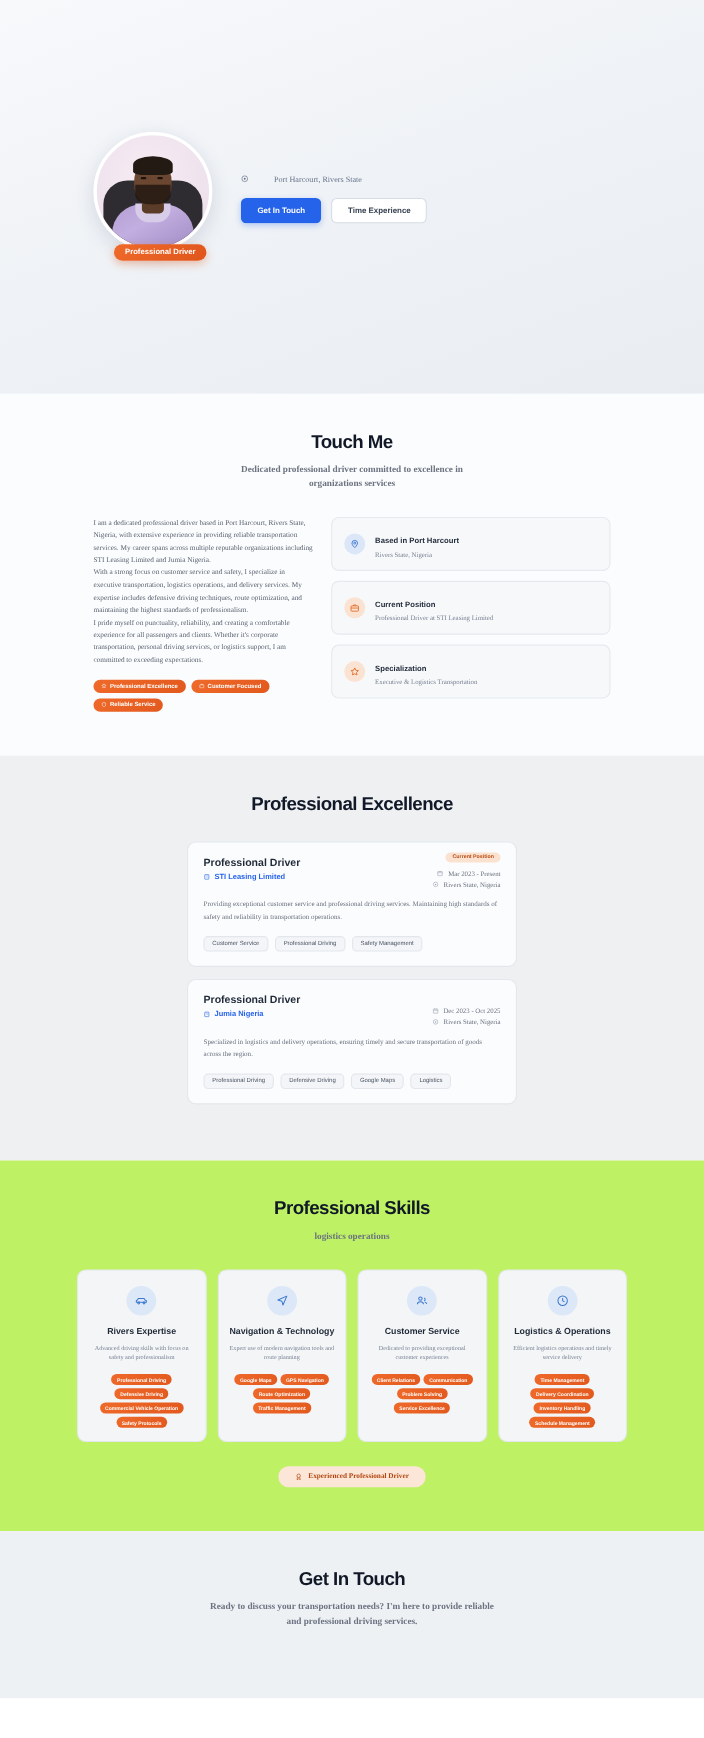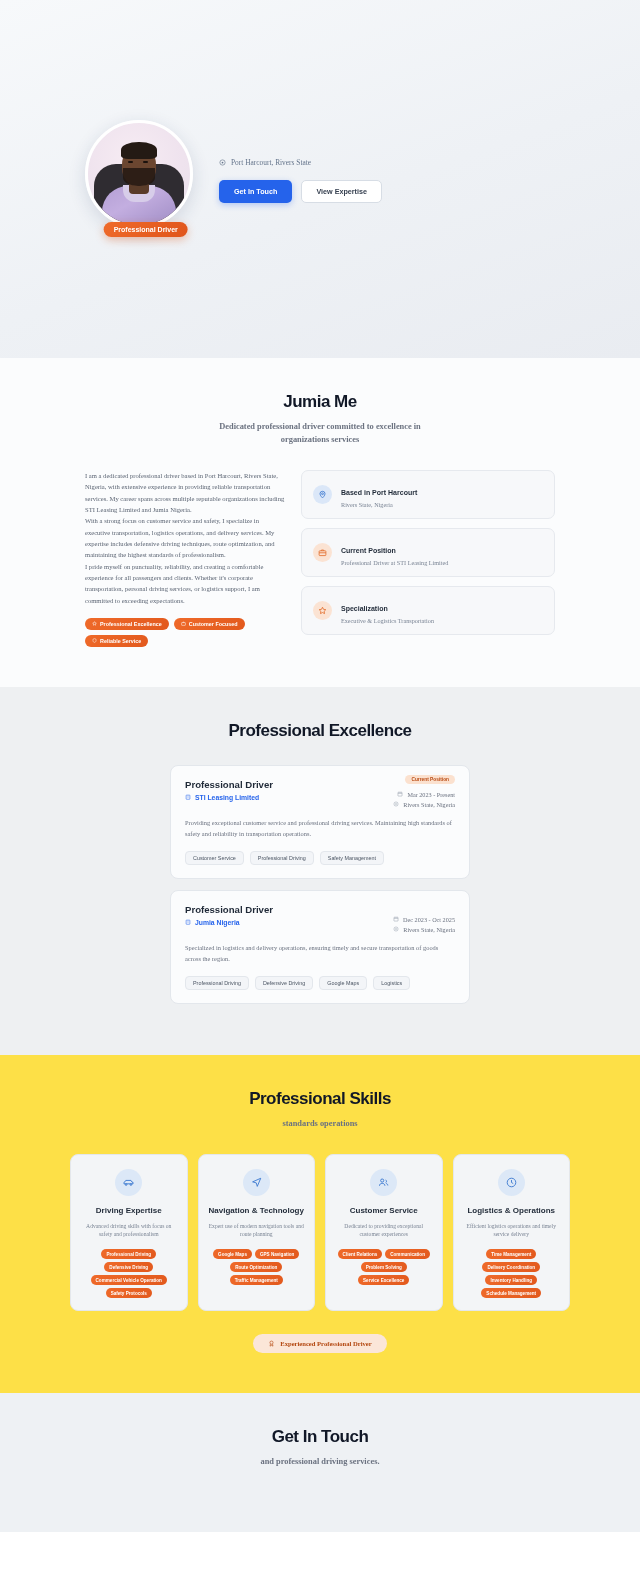--- a/index.html
+++ b/index.html
@@ -49,37 +49,37 @@
     position: absolute; left: 50%; bottom: -9px; transform: translateX(-42%);
     background: linear-gradient(135deg,#ef6a2a,#e0551b);
     color: #fff; font-size: 7px; font-weight: 700;
     padding: 4px 10px; border-radius: 11px; white-space: nowrap;
     box-shadow: 0 3px 8px rgba(220,90,30,.35);
   }
   .hero-text { flex: 1 1 auto; padding-top: 4px; }
   .hero-name { font-size: 26px; font-weight: 700; letter-spacing: -.6px; color: #111827; line-height: 1.1; }
   .hero-name .last { color: #2563eb; }
   .hero-desc { margin-top: 11px; font-size: 8.6px; line-height: 1.65; color: #64748b; font-family: "Liberation Serif", serif; max-width: 250px; }
-  .hero-loc { margin-top: 8px; display: flex; align-items: center; gap: 5px; font-size: 7.4px; color: #64748b; font-family:"Liberation Serif", serif;}
+  .hero-loc { margin-top: 8px; display: flex; align-items: center; gap: 23px; font-size: 7.4px; color: #64748b; font-family:"Liberation Serif", serif;}
   .hero-btns { margin-top: 13px; display: flex; gap: 9px; }
   .btn { font-size: 7.2px; padding: 6px 14px; border-radius: 5px; border: 1px solid transparent; cursor: pointer; font-weight: 600; font-family:"Liberation Sans",sans-serif;}
   .btn-primary { background: #2563eb; color: #fff; box-shadow: 0 2px 6px rgba(37,99,235,.3); }
   .btn-ghost { background: #fff; color: #374151; border-color: #d7dde5; }
 
   
   .section { padding: 34px 0 40px; display: flex; justify-content: center; }
   .container { width: 470px; }
   .sec-head { text-align: center; margin-bottom: 24px; }
   .sec-title { font-size: 17px; font-weight: 700; letter-spacing: -.5px; color: #111827; }
   .sec-sub { margin-top: 8px; font-size: 8.4px; color: #6b7280; line-height: 1.55; font-family:"Liberation Serif", serif;font-weight:bold;}
   .sec-sub span { display: block; }
 
   .bg-white { background: #fbfcfd; }
   .bg-grey  { background: #eef0f2; }
-  .bg-blueish{ background: #fde047; }
+  .bg-blueish{ background: #bef264; }
   .bg-contact { background: #eef1f4; }
 
   
   .about-grid { display: flex; gap: 16px; }
   .about-left { width: 200px; }
   .about-p { font-size: 6.6px; line-height: 1.72; color: #5b6473; font-family:"Liberation Serif", serif; }
   .about-tags { margin-top: 12px; display: flex; flex-wrap: wrap; gap: 5px; }
   .tag-orange {
     background: linear-gradient(135deg,#ef6a2a,#e2591d); color: #fff;
     font-size: 5.4px; font-weight: 700; padding: 3px 7px; border-radius: 9px;
@@ -147,30 +147,30 @@
           <span>
             <svg width="7" height="7" viewBox="0 0 16 16" fill="none" stroke="#64748b" stroke-width="1.4">
               <circle cx="8" cy="8" r="6"></circle>
                 <circle cx="8" cy="8" r="2" fill="#64748b" stroke="none"></circle>
             </svg>
           </span>
           <span>Port Harcourt, Rivers State</span>
         </div>
         <div class="hero-btns">
           <button class="btn btn-primary">Get In Touch</button>
-          <button class="btn btn-ghost">View Expertise</button>
+          <button class="btn btn-ghost">Time Experience</button>
         </div>
       </div>
     </div>
   </section>
 
   <section class="section bg-white">
     <div class="container">
       <div class="sec-head">
-        <h2 class="sec-title">Jumia Me</h2>
+        <h2 class="sec-title">Touch Me</h2>
         <p class="sec-sub">
           <span>Dedicated professional driver committed to excellence in</span>
           <span>organizations services</span>
         </p>
       </div>
       <div class="about-grid">
         <div class="about-left">
           <p class="about-p">I am a dedicated professional driver based in Port Harcourt, Rivers State, Nigeria, with extensive experience in providing reliable transportation services. My career spans across multiple reputable organizations including STI Leasing Limited and Jumia Nigeria.</p>
           <p class="about-p">With a strong focus on customer service and safety, I specialize in executive transportation, logistics operations, and delivery services. My expertise includes defensive driving techniques, route optimization, and maintaining the highest standards of professionalism.</p>
           <p class="about-p">I pride myself on punctuality, reliability, and creating a comfortable experience for all passengers and clients. Whether it's corporate transportation, personal driving services, or logistics support, I am committed to exceeding expectations.</p>
@@ -337,34 +337,34 @@
         </div>
       </div>
     </div>
   </section>
 
   <section class="section bg-blueish">
     <div class="container" style="width:500px">
       <div class="sec-head">
         <h2 class="sec-title">Professional Skills</h2>
         <p class="sec-sub">
-          <span>standards operations</span>
+          <span>logistics operations</span>
         </p>
       </div>
       <div class="skills-grid">
 
         <div class="skill-card">
           <div class="skill-icon">
             <svg width="13" height="13" viewBox="0 0 20 20" fill="none" stroke="#3b78cf" stroke-width="1.4">
                 <path d="M3 12h14v-2.2l-1.6-.4-1.6-2.6H5.8L4 9.4 3 9.8z"></path>
                 <circle cx="6.3" cy="13.2" r="1.3"></circle>
                 <circle cx="13.7" cy="13.2" r="1.3"></circle>
               </svg>
           </div>
-          <div class="skill-title">Driving Expertise</div>
+          <div class="skill-title">Rivers Expertise</div>
           <div class="skill-desc">Advanced driving skills with focus on safety and professionalism</div>
           <div class="skill-tags">
             <span class="tag-sm">Professional Driving</span>
             <span class="tag-sm">Defensive Driving</span>
             <span class="tag-sm">Commercial Vehicle Operation</span>
             <span class="tag-sm">Safety Protocols</span>
           </div>
         </div>
 
         <div class="skill-card">
@@ -431,20 +431,21 @@
         </span>
       </div>
     </div>
   </section>
 
   <section class="section bg-contact">
     <div class="container" style="width:380px">
       <div class="sec-head">
         <h2 class="sec-title">Get In Touch</h2>
         <p class="sec-sub">
+          <span>Ready to discuss your transportation needs? I'm here to provide reliable</span>
           <span>and professional driving services.</span>
         </p>
       </div>
 
     </div>
   </section>
 
 </div>
 
 </body></html>

